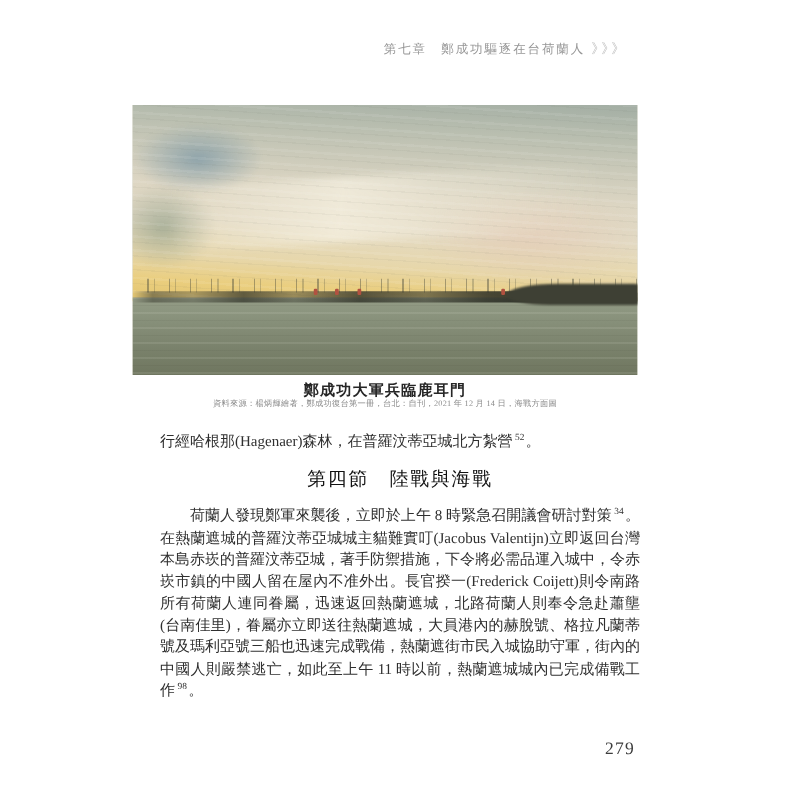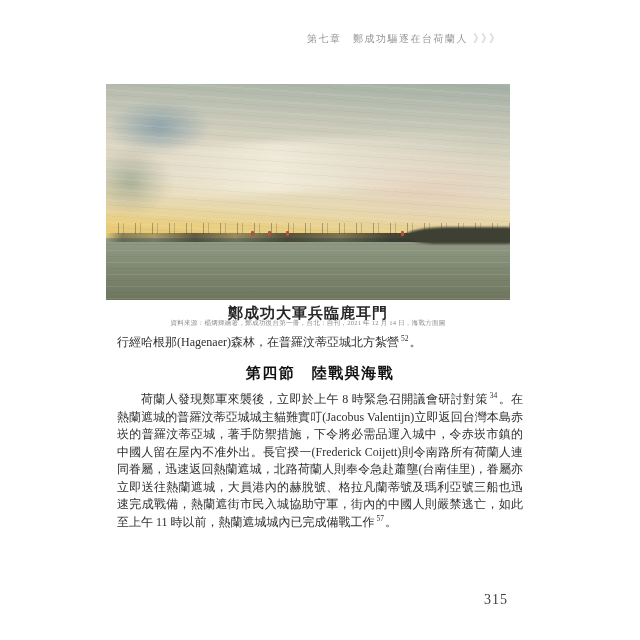--- a/index.html
+++ b/index.html
@@ -98,45 +98,45 @@
     position:absolute;left:0;right:0;bottom:0;height:28.5%;
     background:repeating-linear-gradient(180deg,
       rgba(240,240,228,.12) 0 1px,rgba(240,240,228,0) 1px 6px,
       rgba(50,55,40,.08) 6px 7px,rgba(50,55,40,0) 7px 12px);
     opacity:.85;
   }
 
   
   .figure-caption{
     position:absolute;left:106px;top:304px;width:404px;
-    text-align:center;font-size:15px;font-weight:bold;letter-spacing:1px;
+    text-align:center;font-size:12px;font-weight:bold;letter-spacing:1px;
     color:var(--caption-color,#262626);
   }
   .figure-source{
     position:absolute;left:8px;top:318px;width:600px;
     text-align:center;font-size:10px;letter-spacing:.3px;
     color:var(--source-color,#8b8b8b);
     transform:scale(.66);transform-origin:50% 0;
   }
 
   
   .body-block{
     position:absolute;left:117px;top:334px;width:406px;
     font-size:12px;line-height:17.5px;color:var(--text-color,#2f2f2f);
     text-align:justify;
   }
-  .body-para{margin:0;}
+  .body-para{margin:11px;}
   .body-para.indent{text-indent:2em;}
   .body-para sup{
     font-size:7.5px;line-height:0;vertical-align:super;
     margin:0 1px 0 2px;letter-spacing:0;
   }
   .section-heading{
     margin:13px 0 9px;text-align:center;
-    font-size:15px;font-weight:bold;letter-spacing:1.5px;
+    font-size:15px;font-weight:normal;letter-spacing:1.5px;
     color:var(--heading-color,#111);text-indent:0;
   }
 
   
   .page-number{
     position:absolute;left:484px;top:592px;
     font-size:14px;letter-spacing:1px;color:var(--page-number-color,#3c3c3c);
   }
 </style>
 </head>
@@ -168,19 +168,19 @@
 
   <div class="figure-caption">鄭成功大軍兵臨鹿耳門</div>
   <div class="figure-source">資料來源：楊炳輝繪著，鄭成功復台第一冊，台北：自刊，2021 年 12 月 14 日，海戰方面圖</div>
 
   <div class="body-block">
     <div>
         <p class="body-para">行經哈根那(Hagenaer)森林，在普羅汶蒂亞城北方紮營<sup>52</sup>。</p>
       </div>
     <h2 class="section-heading">第四節　陸戰與海戰</h2>
     <div>
-        <p class="body-para indent">荷蘭人發現鄭軍來襲後，立即於上午 8 時緊急召開議會研討對策<sup>34</sup>。在熱蘭遮城的普羅汶蒂亞城城主貓難實叮(Jacobus Valentijn)立即返回台灣本島赤崁的普羅汶蒂亞城，著手防禦措施，下令將必需品運入城中，令赤崁市鎮的中國人留在屋內不准外出。長官揆一(Frederick Coijett)則令南路所有荷蘭人連同眷屬，迅速返回熱蘭遮城，北路荷蘭人則奉令急赴蕭壟(台南佳里)，眷屬亦立即送往熱蘭遮城，大員港內的赫脫號、格拉凡蘭蒂號及瑪利亞號三船也迅速完成戰備，熱蘭遮街市民入城協助守軍，街內的中國人則嚴禁逃亡，如此至上午 11 時以前，熱蘭遮城城內已完成備戰工作<sup>57</sup>。</p>
+        <p class="body-para indent">荷蘭人發現鄭軍來襲後，立即於上午 8 時緊急召開議會研討對策<sup>34</sup>。在熱蘭遮城的普羅汶蒂亞城城主貓難實叮(Jacobus Valentijn)立即返回台灣本島赤崁的普羅汶蒂亞城，著手防禦措施，下令將必需品運入城中，令赤崁市鎮的中國人留在屋內不准外出。長官揆一(Frederick Coijett)則令南路所有荷蘭人連同眷屬，迅速返回熱蘭遮城，北路荷蘭人則奉令急赴蕭壟(台南佳里)，眷屬亦立即送往熱蘭遮城，大員港內的赫脫號、格拉凡蘭蒂號及瑪利亞號三船也迅速完成戰備，熱蘭遮街市民入城協助守軍，街內的中國人則嚴禁逃亡，如此至上午 11 時以前，熱蘭遮城城內已完成備戰工作<sup>98</sup>。</p>
       </div>
   </div>
 
-  <div class="page-number">315</div>
+  <div class="page-number">279</div>
 
 </div>
 
 </body></html>

